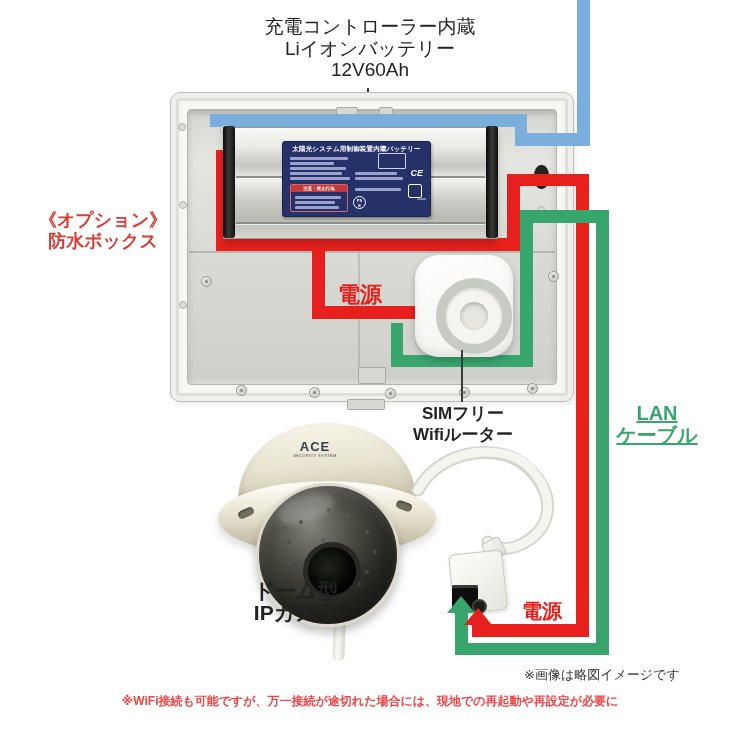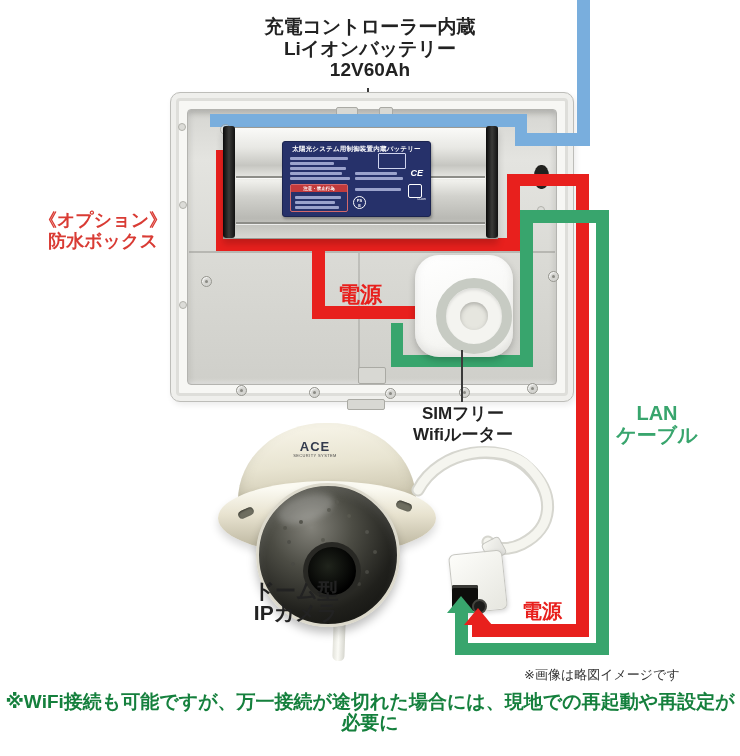--- a/index.html
+++ b/index.html
@@ -8,27 +8,27 @@
   .abs{position:absolute;}
   
   .seg{position:absolute;}
   .red{background:#e8201d;}
   .green{background:#38a56d;}
   .blue{background:#79aedd;}
   .arrow-up{position:absolute;width:0;height:0;border-left:14px solid transparent;border-right:14px solid transparent;}
   .arrow-up.red{background:transparent;border-bottom:17px solid #e8201d;}
   .arrow-up.green{background:transparent;border-bottom:17px solid #38a56d;}
   
-  .cap-black{color:#222;font-size:19px;line-height:21.5px;text-align:center;font-weight:bold;}
+  .cap-black{color:#222;font-size:19px;line-height:21.5px;text-align:center;font-weight:normal;}
   .cap-red{color:#d93b34;font-size:18px;line-height:21px;text-align:center;font-weight:bold;}
   .cap-green{color:#38a56d;font-size:20px;line-height:22px;text-align:center;font-weight:bold;}
   .power-txt{color:#e8201d;font-weight:bold;font-size:22px;}
   .pointer{position:absolute;width:2px;background:#3a3a3a;}
   .footnote{color:#333;font-size:13px;}
-  .footer-line{color:#15803d;font-size:19px;line-height:21px;text-align:center;font-weight:bold;}
+  .footer-line{color:#ef4444;font-size:12px;line-height:21px;text-align:center;font-weight:bold;}
   
   .box-outer{position:absolute;left:170px;top:92px;width:402px;height:308px;background:#f7f7f4;
      border:1px solid #bdbdb9;border-radius:10px;
      box-shadow:inset 0 0 0 5px #efefec, inset 0 0 0 8px #dededa, 2px 3px 6px rgba(0,0,0,.08);}
   .box-recess{position:absolute;left:16px;top:16px;right:16px;bottom:16px;border:1px solid #b4b4b0;border-radius:4px;
      background:linear-gradient(180deg,#d6d6d2 0%,#e4e4e0 18%,#dadad5 55%,#cfcfca 100%);
      box-shadow:inset 0 3px 6px rgba(90,90,85,.35), inset 0 -2px 4px rgba(255,255,255,.5);}
   .seam-h{position:absolute;height:2px;background:rgba(140,140,135,.45);}
   .seam-v{position:absolute;width:2px;background:rgba(150,150,145,.4);}
   .screw{position:absolute;width:9px;height:9px;border-radius:50%;background:#d4d4d0;border:1px solid #96968f;
@@ -205,21 +205,21 @@
   <div class="abs cap-red" style="left:38px;top:210px;width:130px;">
     <div>《オプション》</div>
     <div>防水ボックス</div>
   </div>
 
   <div class="abs cap-black" style="left:400px;top:403px;width:126px;font-size:17px;line-height:21px;font-weight:bold;">
     <div>SIMフリー</div>
     <div>Wifiルーター</div>
   </div>
 
-  <div class="abs cap-green" style="left:610px;top:402px;width:94px;">
+  <div class="abs cap-green" style="left:610px;top:402px;width:94px;text-decoration:underline;">
     <div>LAN</div>
     <div>ケーブル</div>
   </div>
 
   <div class="camera">
     <div class="cam-cap"></div>
     <div class="cam-logo">
       <div class="ace">ACE</div>
       <div class="acesub">SECURITY SYSTEM</div>
     </div>

